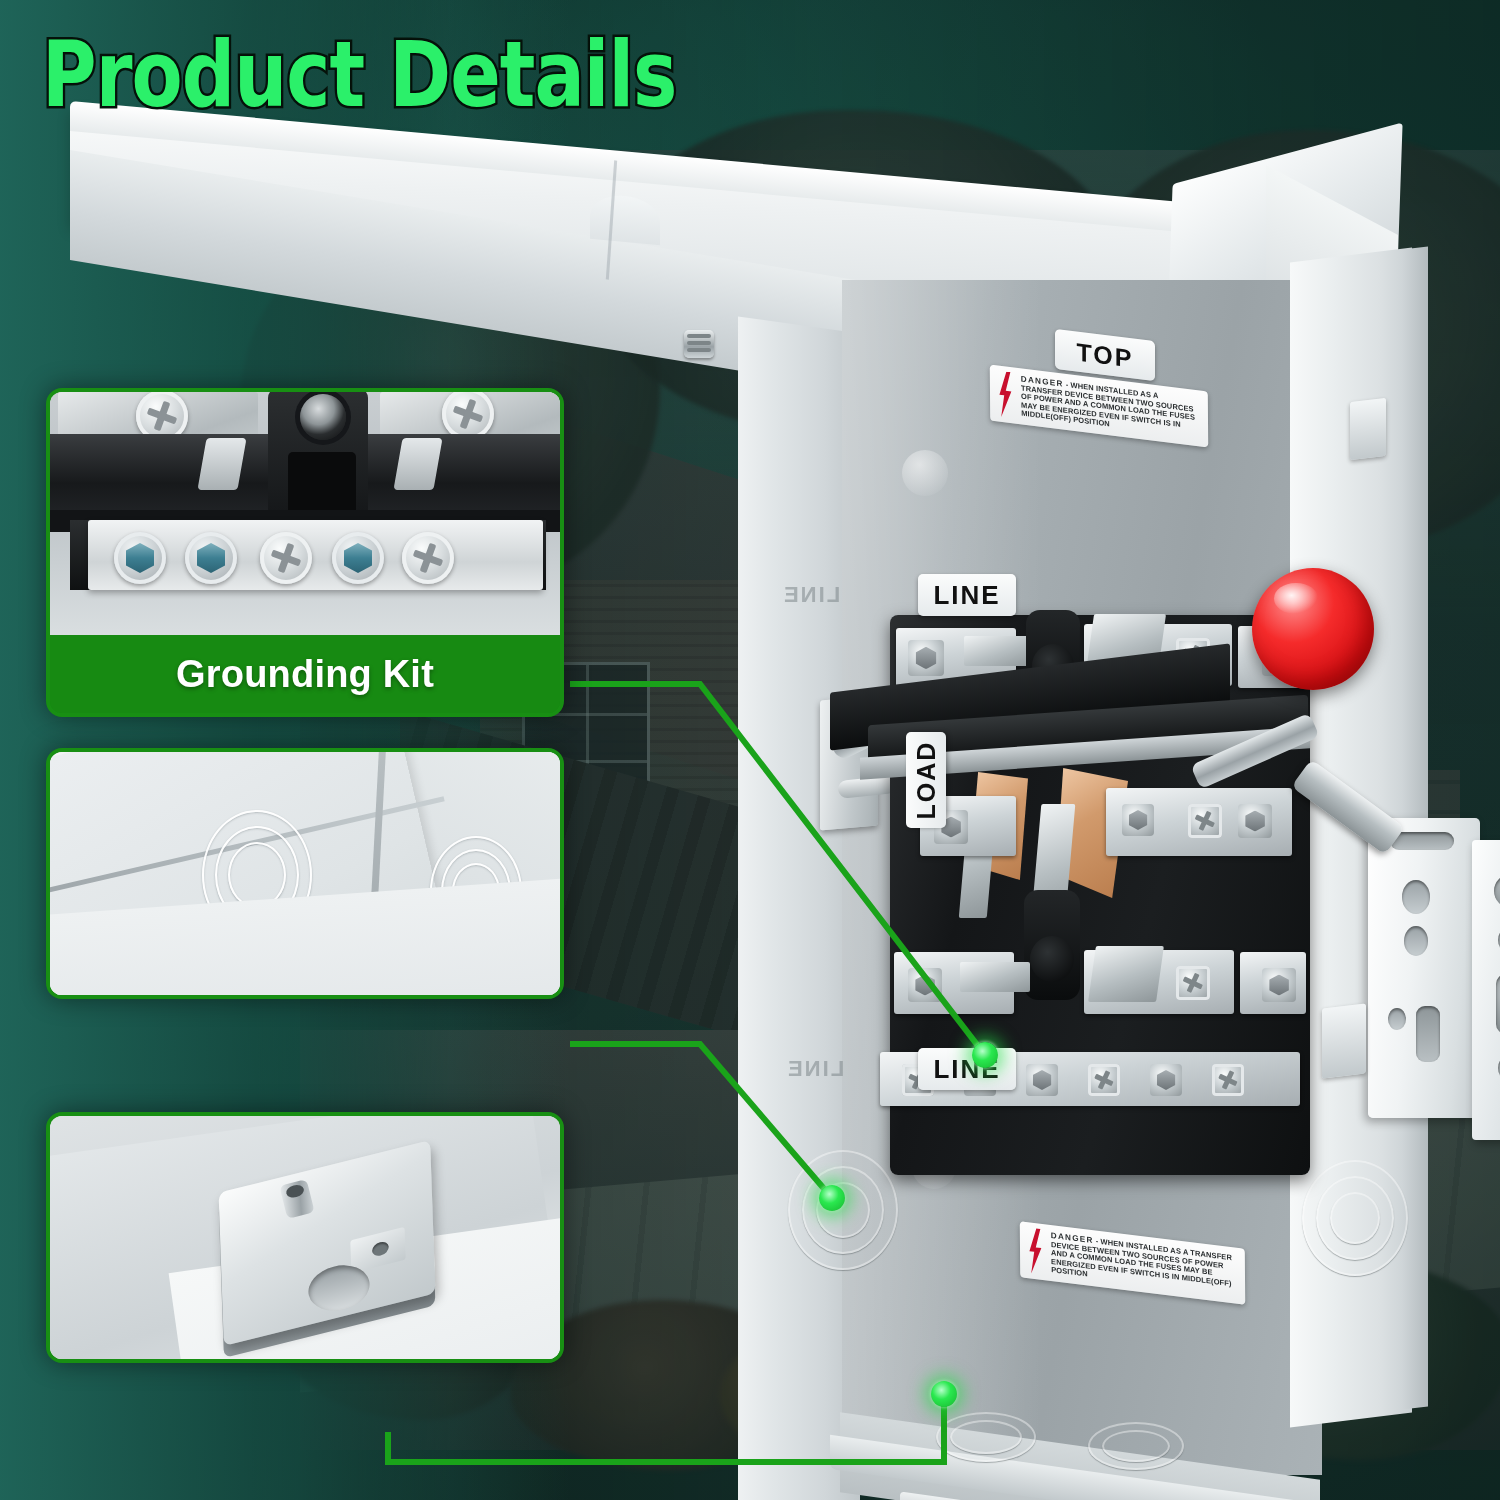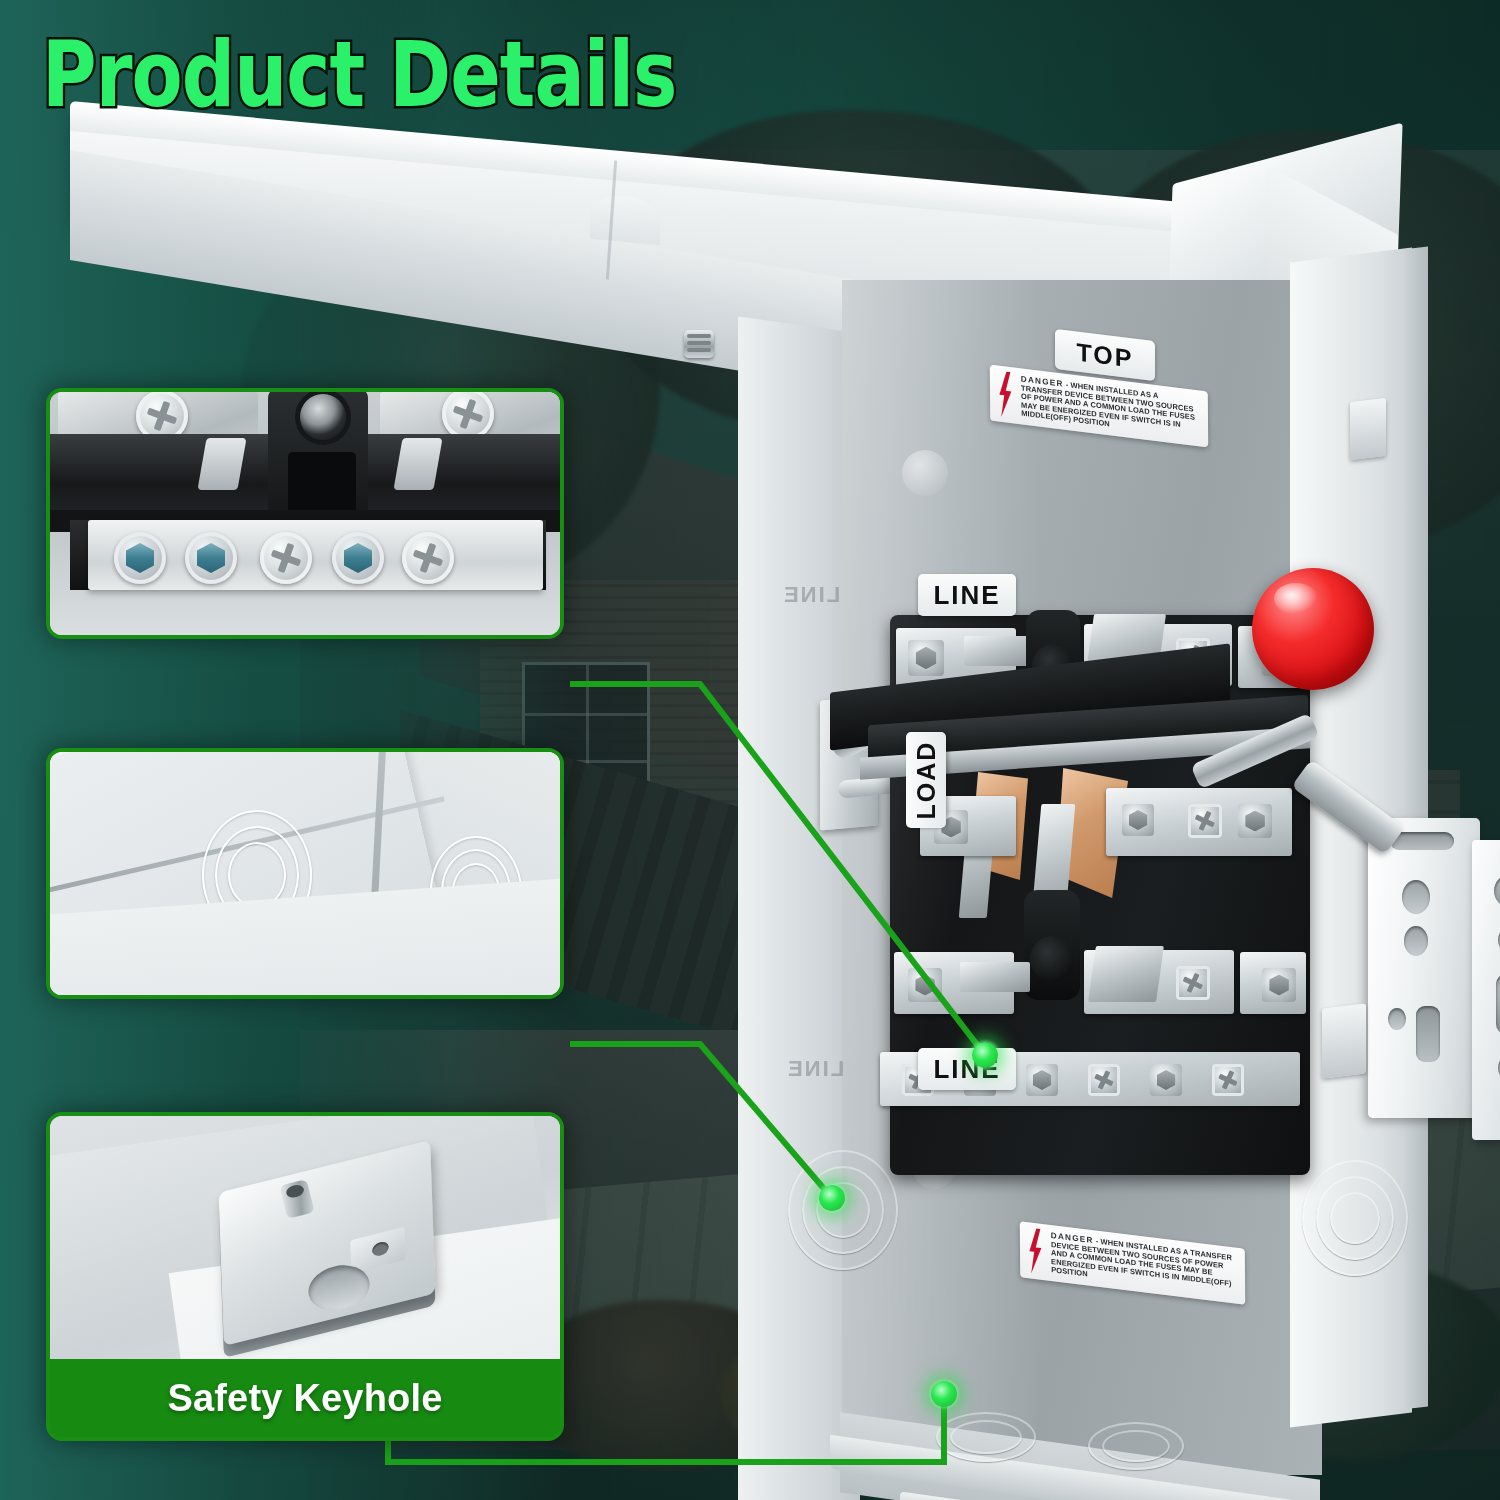--- a/index.html
+++ b/index.html
@@ -602,20 +602,21 @@
       <div class="hexnut" style="left:135px;top:140px;">
           <i></i>
         </div>
       <div class="phnut" style="left:210px;top:140px;"></div>
       <div class="hexnut" style="left:282px;top:140px;">
           <i></i>
         </div>
       <div class="phnut" style="left:352px;top:140px;"></div>
     </div>
   </div>
+  <div class="cap">Grounding Kit</div>
 </div>
 
 <div class="card" id="card-holes">
   <div class="photo">
     <div class="ph">
       <div class="ph-rightpanel"></div>
       <div class="ph-diag"></div>
       <div class="ph-edge"></div>
       <div class="ph-seam"></div>
       <div class="knock" style="left:152px;top:58px;width:110px;height:130px;">
@@ -642,14 +643,13 @@
       <div class="sk-plate"></div>
       <div class="sk-boss">
           <i></i>
         </div>
       <div class="sk-tab">
           <i></i>
         </div>
       <div class="sk-bigholewrap"></div>
     </div>
   </div>
-  <div class="cap">Safety Keyhole</div>
 </div>
 
 </body></html>

